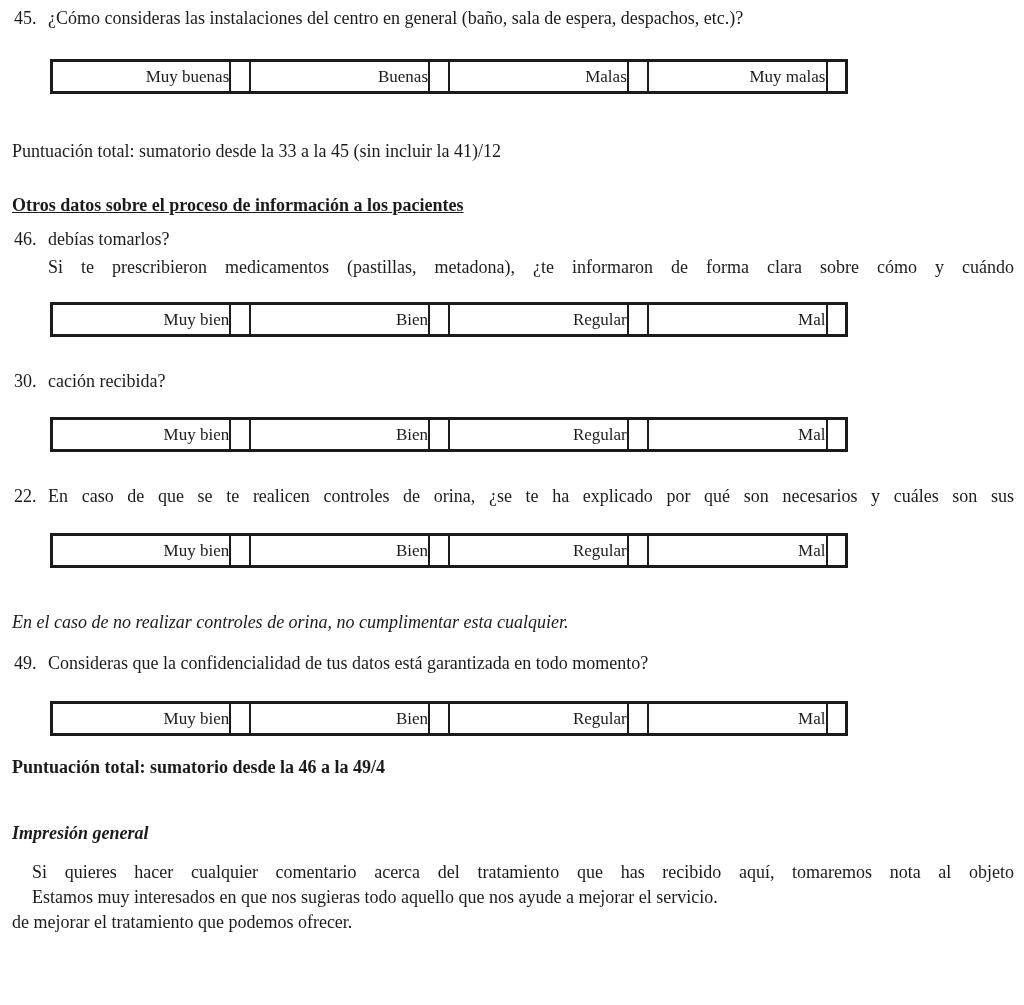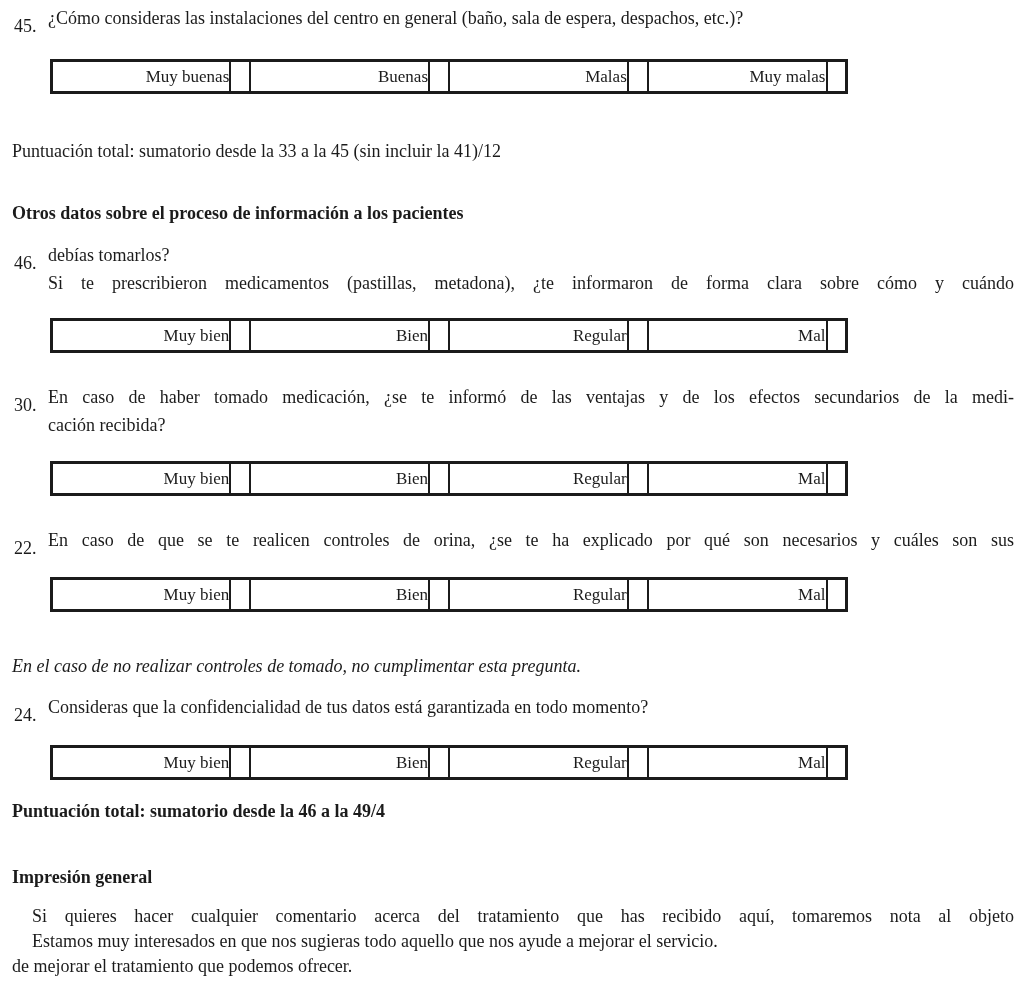--- a/index.html
+++ b/index.html
@@ -15,21 +15,21 @@
     overflow: hidden;
   }
   .question {
     position: relative;
     padding-left: 36px;
     line-height: 28px;
   }
   .qnum {
     position: absolute;
     left: 2px;
-    top: 8px;
+    top: 0;
   }
   .qline { line-height: 28px; }
   .justify-last {
     text-align: justify;
     text-align-last: justify;
   }
   .score-note { line-height: 28px; }
   .section-heading {
     font-weight: bold;
     line-height: 28px;
@@ -58,32 +58,32 @@
   .italic-note {
     font-style: italic;
     line-height: 28px;
   }
   .closing .para { line-height: 25px; }
   .closing .indent { text-indent: 20px; }
   
   #q45      { margin-top: 2px; }
   #t45      { margin-top: 27px; }
   #score1   { margin-top: 43px; }
-  #heading1 { margin-top: 34px; }
-  #q46      { margin-top: 14px; }
+  #heading1 { margin-top: 26px; text-decoration: underline; }
+  #q46      { margin-top: 6px; }
   #t46      { margin-top: 21px; }
   #q47      { margin-top: 30px; }
   #t47      { margin-top: 22px; }
   #q48      { margin-top: 30px; }
   #t48      { margin-top: 23px; }
   #inote    { margin-top: 40px; }
   #q49      { margin-top: 13px; }
   #t49      { margin-top: 24px; }
   #score2   { margin-top: 17px; font-weight: bold; }
-  #heading2 { margin-top: 38px; }
+  #heading2 { margin-top: 38px; font-style: italic; }
   #closing  { margin-top: 13px; }
 </style>
 </head>
 <body>
 
 <div class="question" id="q45">
   <span class="qnum">45.</span>
   <div class="qline">¿Cómo consideras las instalaciones del centro en general (baño, sala de espera, despachos, etc.)?</div>
 </div>
 
@@ -142,21 +142,20 @@
     <td class="opt">Regular</td>
     <td class="box"></td>
     <td class="opt">Mal</td>
     <td class="box"></td>
   </tr>
 </tbody>
   </table>
 
 <div class="question" id="q47">
   <span class="qnum">30.</span>
-  <div class="qline justify-last">En caso de haber tomado medicación, ¿se te informó de las ventajas y de los efectos secundarios de la medi-</div>
   <div class="qline">cación recibida?</div>
 </div>
 
 <table class="options" id="t47">
   <colgroup>
     <col class="c-label">
       <col class="c-box">
       <col class="c-label">
       <col class="c-box">
     <col class="c-label">
@@ -201,24 +200,24 @@
     <td class="opt">Bien</td>
     <td class="box"></td>
     <td class="opt">Regular</td>
     <td class="box"></td>
     <td class="opt">Mal</td>
     <td class="box"></td>
   </tr>
 </tbody>
   </table>
 
-<div class="italic-note" id="inote">En el caso de no realizar controles de tomado, no cumplimentar esta pregunta.</div>
+<div class="italic-note" id="inote">En el caso de no realizar controles de orina, no cumplimentar esta cualquier.</div>
 
 <div class="question" id="q49">
-  <span class="qnum">24.</span>
+  <span class="qnum">49.</span>
   <div class="qline">Consideras que la confidencialidad de tus datos está garantizada en todo momento?</div>
 </div>
 
 <table class="options" id="t49">
   <colgroup>
     <col class="c-label">
       <col class="c-box">
       <col class="c-label">
       <col class="c-box">
     <col class="c-label">

